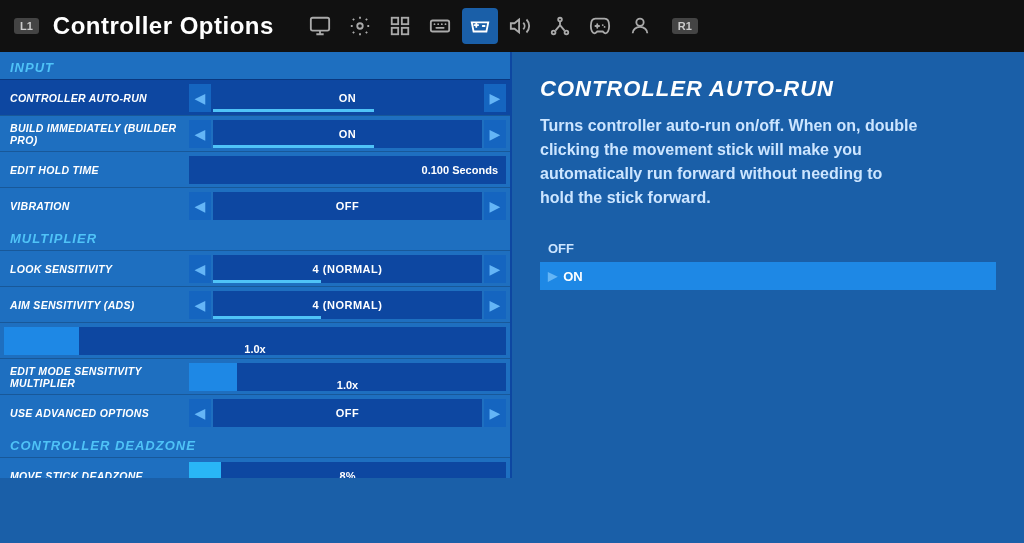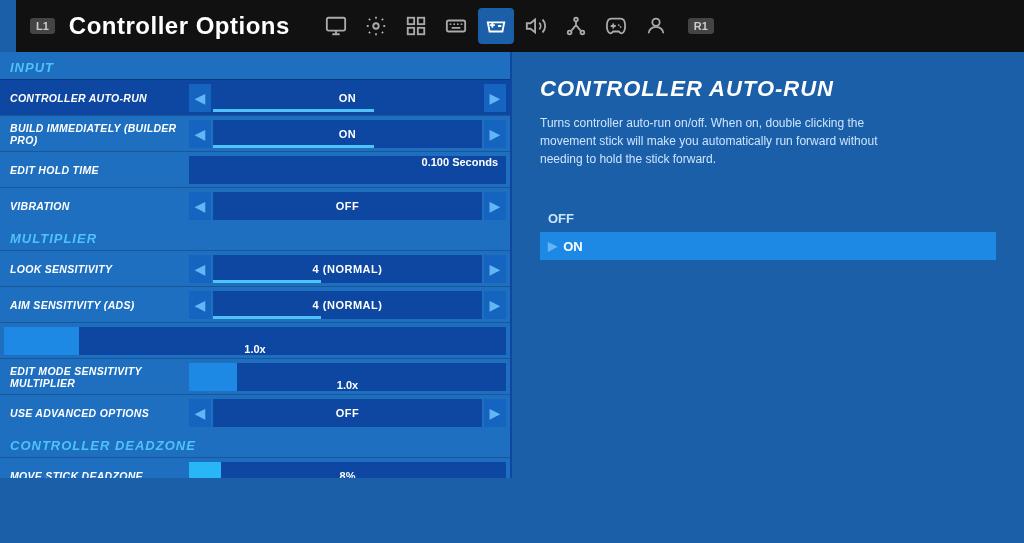--- a/index.html
+++ b/index.html
@@ -13,21 +13,20 @@
     }
 
     
     .top-bar {
       background: #111;
       height: 52px;
       display: flex;
       align-items: center;
       padding: 0 12px;
       gap: 12px;
-      margin-left: 16px;
     }
     .top-bar-title {
       color: white;
       font-size: 24px;
       font-weight: bold;
       margin-right: 16px;
       letter-spacing: 0.5px;
     }
     .nav-icon {
       width: 36px;
@@ -153,21 +152,21 @@
       height: 3px;
       background: #4fc3f7;
     }
 
     
     .text-input-box {
       flex: 1;
       height: 28px;
       background: #0d47a1;
       display: flex;
-      align-items: flex-start;
+      align-items: center;
       justify-content: flex-end;
       padding-right: 8px;
     }
     .text-input-box span {
       font-size: 11px;
       font-weight: bold;
       color: white;
     }
 
     
@@ -226,26 +225,26 @@
     .detail-title {
       font-size: 22px;
       font-weight: 900;
       font-style: italic;
       color: white;
       letter-spacing: 1px;
       margin-bottom: 12px;
       text-transform: uppercase;
     }
     .detail-desc {
-      font-size: 12px;
+      font-size: 16px;
       color: #cce5ff;
       line-height: 1.5;
-      margin-bottom: 36px;
+      margin-bottom: 24px;
       max-width: 380px;
-      font-weight: normal;
+      font-weight: bold;
     }
     .option-list {
       display: flex;
       flex-direction: column;
       gap: 0;
     }
     .option-item {
       display: flex;
       align-items: center;
       padding: 4px 8px;

